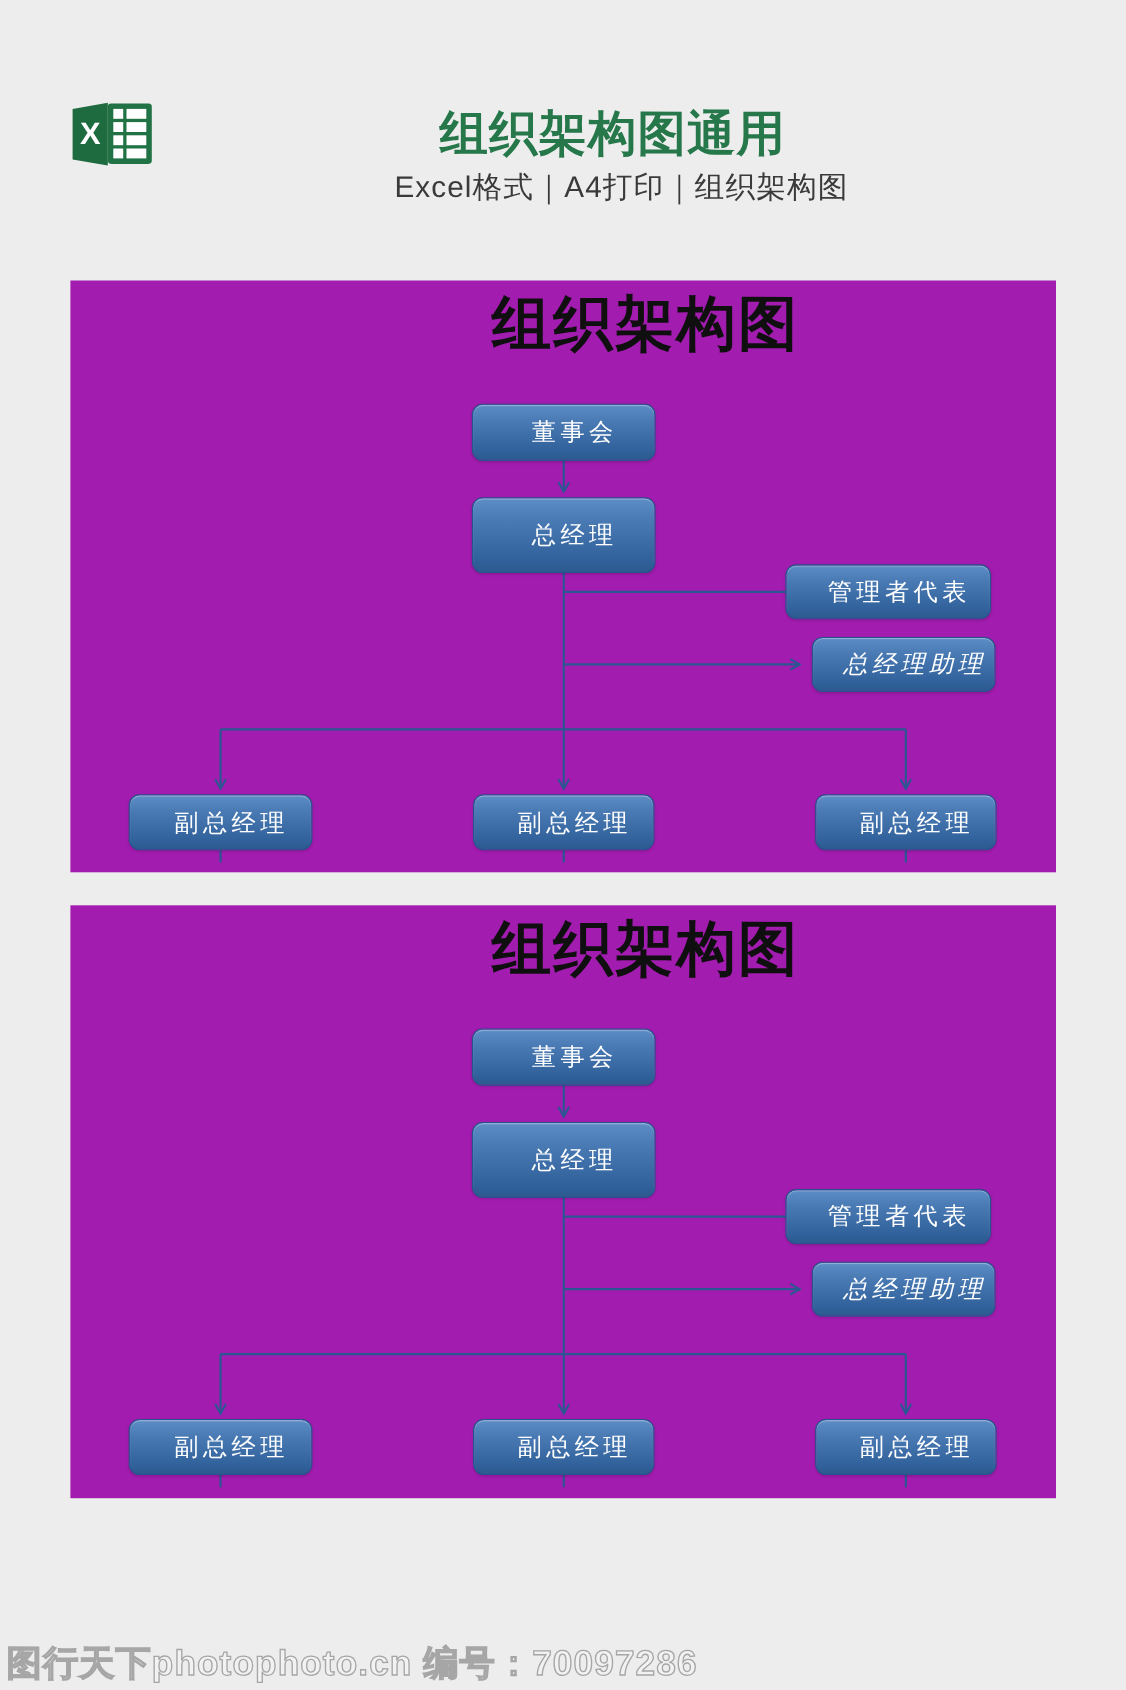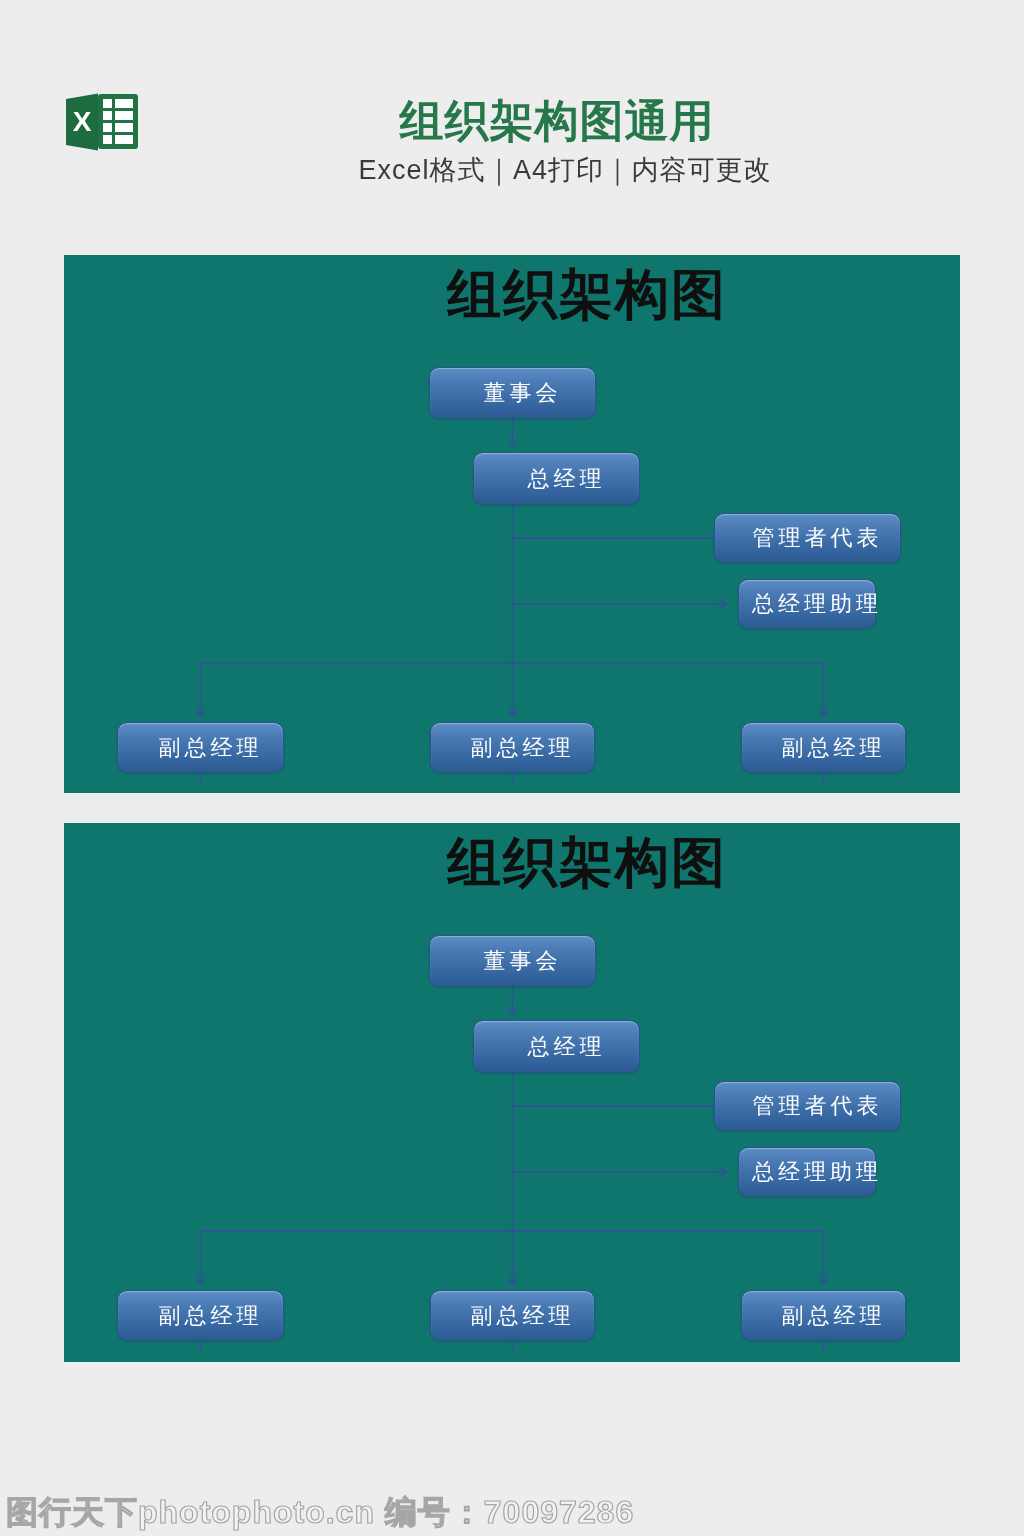--- a/index.html
+++ b/index.html
@@ -6,39 +6,39 @@
     background:#ededed;font-family:"Liberation Sans","DejaVu Sans",sans-serif;position:relative;}
 
   
   .hdr-icon{position:absolute;left:64px;top:90px;width:80px;height:64px;}
   .hdr-title{position:absolute;left:557px;top:92px;transform:translateX(-50%);
     font-size:44px;font-weight:bold;color:#26774a;white-space:nowrap;letter-spacing:1px;}
   .hdr-sub{position:absolute;left:565px;top:152px;transform:translateX(-50%);
     font-size:27px;color:#3a3a3a;white-space:nowrap;letter-spacing:1px;}
 
   
-  .panel{position:absolute;left:64px;width:896px;background:#0f766e;}
+  .panel{position:absolute;left:64px;width:896px;background:#a21caf;}
   .panel.p1{top:255px;height:538px;}
   .panel.p2{top:823px;height:539px;}
 
   .chart-title{position:absolute;left:523px;top:4px;transform:translateX(-50%);
     font-size:54px;font-weight:800;color:#0f0f0f;letter-spacing:2px;white-space:nowrap;}
 
   .conn{position:absolute;left:0;top:0;width:896px;height:538px;pointer-events:none;}
 
   .node{position:absolute;border-radius:10px;
     background:linear-gradient(180deg,#5d8dc5 0%,#4a7bb5 28%,#32629c 82%,#2c5a90 100%);
     border:1px solid #27538c;color:#ffffff;display:flex;align-items:center;justify-content:center;
     font-size:22px;letter-spacing:4px;padding-left:20px;box-sizing:border-box;
     box-shadow:inset 0 1px 1px rgba(255,255,255,.35), 0 1px 2px rgba(0,0,0,.12);
     white-space:nowrap;}
   .n-board {left:365px;top:112px;width:167px;height:52px;}
-  .n-gm    {left:365px;top:197px;width:167px;height:53px;margin-left:44px;}
+  .n-gm    {left:365px;top:197px;width:167px;height:69px;}
   .n-rep   {left:650px;top:258px;width:187px;height:50px;}
-  .n-asst  {left:674px;top:324px;width:138px;height:50px;}
+  .n-asst  {left:674px;top:324px;width:167px;height:50px;font-style:italic;}
   .n-dep0  {left:53px; top:467px;width:167px;height:51px;}
   .n-dep1  {left:366px;top:467px;width:165px;height:51px;}
   .n-dep2  {left:677px;top:467px;width:165px;height:51px;}
 
   
   .watermark{position:absolute;left:6px;top:1491px;font-size:32px;font-weight:bold;
     color:#f2f2f2;-webkit-text-stroke:1.2px #a6a6a6;letter-spacing:1px;white-space:nowrap;}
 </style>
 </head>
 <body>
@@ -58,21 +58,21 @@
     <rect x="39" y="33" width="9" height="9"></rect>
       <rect x="51" y="33" width="18" height="9"></rect>
     <rect x="39" y="45" width="9" height="9"></rect>
       <rect x="51" y="45" width="18" height="9"></rect>
   </g>
   <polygon points="2,9 34,3.5 34,60.5 2,55" fill="#1e6b40"></polygon>
   <text x="18" y="41" font-size="28" font-weight="bold" fill="#ffffff" text-anchor="middle">X</text>
 </svg>
 
 <div class="hdr-title">组织架构图通用</div>
-<div class="hdr-sub">Excel格式｜A4打印｜内容可更改</div>
+<div class="hdr-sub">Excel格式｜A4打印｜组织架构图</div>
 
 <div class="panel p1">
   <div class="chart-title">组织架构图</div>
 
   <svg class="conn" viewBox="0 0 896 538" xmlns="http://www.w3.org/2000/svg">
     <g stroke="#2a5792" stroke-width="2" fill="none">
       <path d="M448.5,164 L448.5,192" marker-end="url(#arrowhead)"></path>
       <path d="M448.5,250 L448.5,408"></path>
       <path d="M448.5,283 L663,283" marker-end="url(#arrowhead)"></path>
       <path d="M448.5,349 L663,349" marker-end="url(#arrowhead)"></path>

